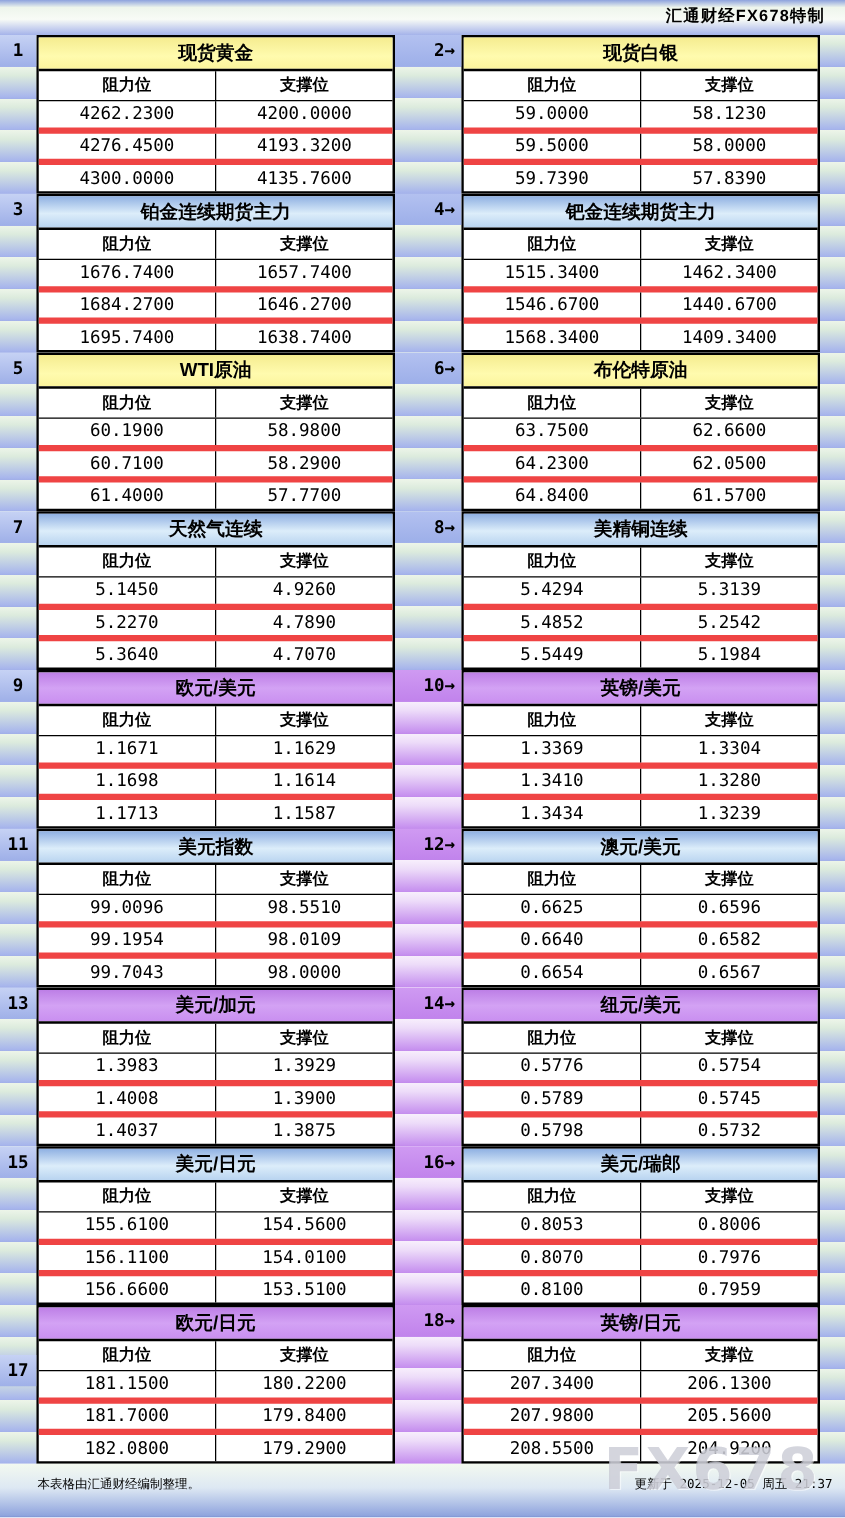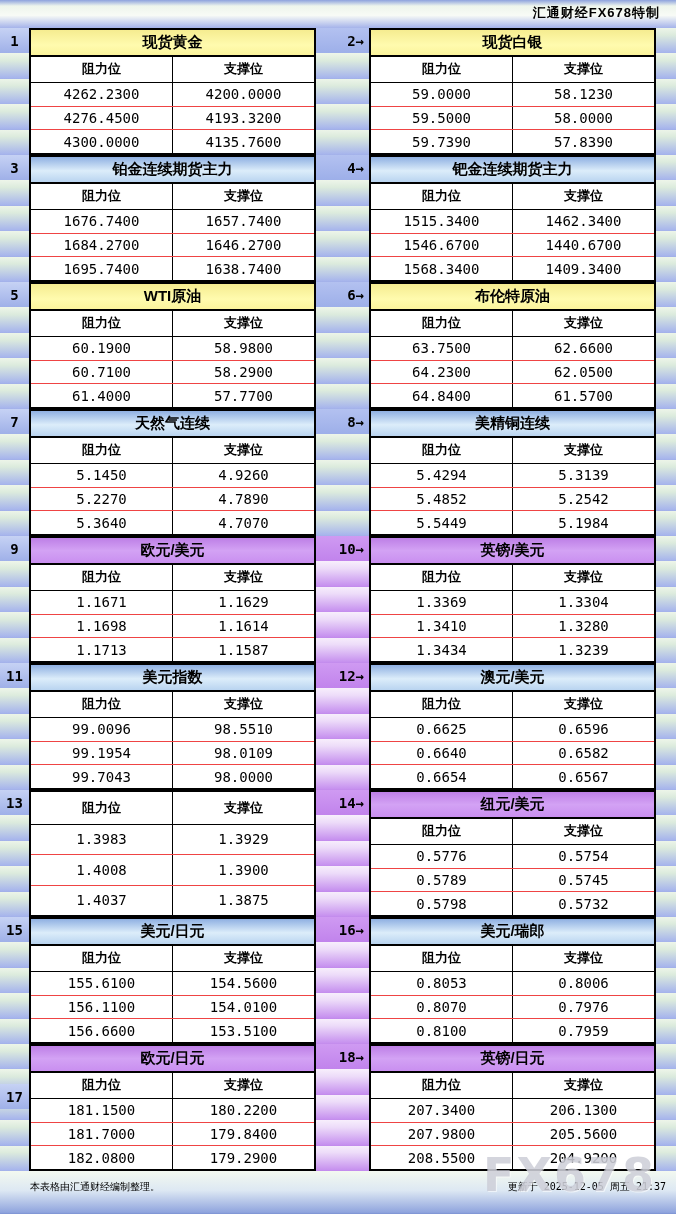--- a/index.html
+++ b/index.html
@@ -55,21 +55,21 @@
   }
   .block-title{
     height:25px;flex:0 0 25px;display:flex;align-items:center;justify-content:center;
     font-size:15px;font-weight:bold;color:#000;border-bottom:2px solid #000;
   }
   .theme-yellow .block-title{background:linear-gradient(180deg,#f5ec90,#fffbae 60%,#fbf49c);}
   .theme-blue   .block-title{background:linear-gradient(180deg,#8fb0e2 0%,#dcedfa 55%,#b9d4f0 100%);}
   .theme-purple .block-title{background:linear-gradient(180deg,#bd7fe6 0%,#d3a2f4 50%,#c98ff0 100%);}
   .block-head,.block-row{display:flex;flex:1 1 auto;}
   .block-head{border-bottom:1px solid #000;}
-  .block-row{border-bottom:1px solid #ef4444;}
+  .block-row{border-bottom:5px solid #ef4444;}
   .block-row:last-child{border-bottom:none;}
   .cell{
     flex:1 1 50%;display:flex;align-items:center;justify-content:center;
     font:14px "DejaVu Sans Mono",monospace;color:#000;
   }
   .cell.first{border-right:1px solid #000;}
   .block-head .cell{font-family:"Liberation Sans",sans-serif;font-size:13px;font-weight:bold;}
   
   .footer{
     height:43px;position:relative;
@@ -212,20 +212,21 @@
         <div class="block-row">
           <div class="cell first">99.1954</div>
           <div class="cell">98.0109</div>
         </div>
         <div class="block-row">
           <div class="cell first">99.7043</div>
           <div class="cell">98.0000</div>
         </div>
       </div>
       <div class="block theme-purple">
+        <div class="block-title">美元/加元</div>
         <div class="block-head">
           <div class="cell first">阻力位</div>
           <div class="cell">支撑位</div>
         </div>
         <div class="block-row">
           <div class="cell first">1.3983</div>
           <div class="cell">1.3929</div>
         </div>
         <div class="block-row">
           <div class="cell first">1.4008</div>

